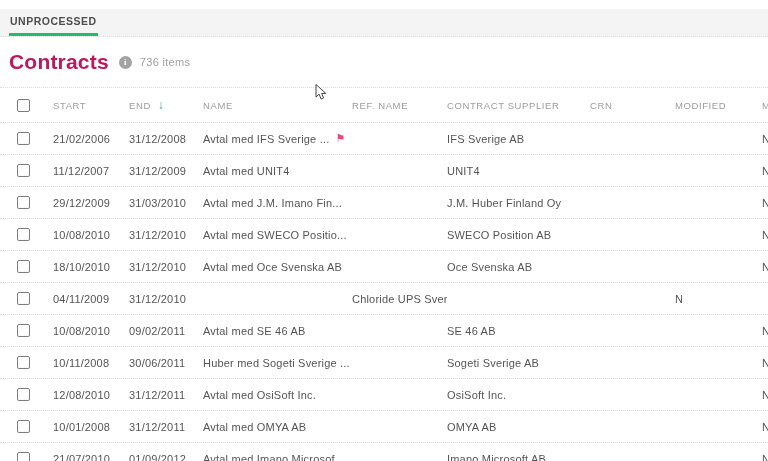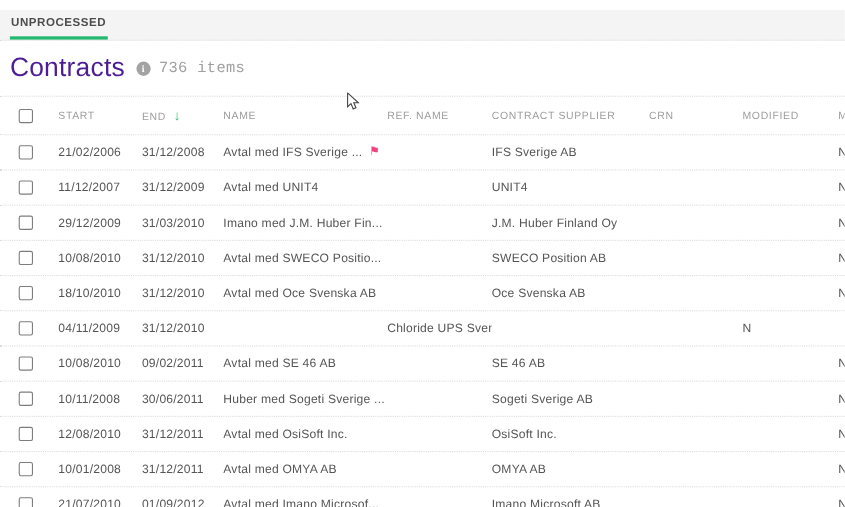--- a/index.html
+++ b/index.html
@@ -20,29 +20,29 @@
     display:flex; align-items:center;
     font-size:10.5px; font-weight:700; letter-spacing:.5px;
     color:#979797; margin-right:18px;
     border-bottom:3px solid transparent; padding:0 1px;
     cursor:pointer; text-transform:uppercase;
   }
   .tab.active { color:#4d4d4d; border-bottom-color:#26b871; }
   .title-row {
     height:50px; display:flex; align-items:center; padding-left:9px;
   }
-  .page-title { font-size:24px; font-weight:400; color:#4c1d95; letter-spacing:.2px; }
+  .page-title { font-size:21px; font-weight:700; color:#be185d; letter-spacing:.2px; }
   .info-icon {
     width:13px; height:13px; border-radius:50%;
     background:#a3a3a3; color:#ffffff;
     font-size:9px; font-weight:700; font-family:"Liberation Serif", serif;
     display:flex; align-items:center; justify-content:center;
     margin-left:10px;
   }
-  .item-count { font-size:14px; color:#a0a0a0; margin-left:8px; letter-spacing:.3px;font-family:Liberation Mono, monospace; }
+  .item-count { font-size:11px; color:#a0a0a0; margin-left:8px; letter-spacing:.3px; }
 
   .grid {
     display:grid;
     grid-template-columns:53px 76px 74px 149px 95px 143px 85px 87px 1fr;
     align-items:center;
   }
   .thead {
     border-top:1px dotted #dcdcdc;
     border-bottom:1px dotted #dcdcdc;
     height:36px;
@@ -135,21 +135,21 @@
     <div class="cell">N</div>
   </div>
 
   <div class="grid row">
     <div class="cb-cell">
       <div class="checkbox"></div>
     </div>
     <div class="cell">29/12/2009</div>
     <div class="cell">31/03/2010</div>
     <div class="cell name-cell">
-      <span>Imano med J.M. Huber Fin...</span>
+      <span>Avtal med J.M. Imano Fin...</span>
 
     </div>
     <div class="cell"></div>
     <div class="cell">J.M. Huber Finland Oy</div>
     <div class="cell"></div>
     <div class="cell"></div>
     <div class="cell">N</div>
   </div>
 
   <div class="grid row">

